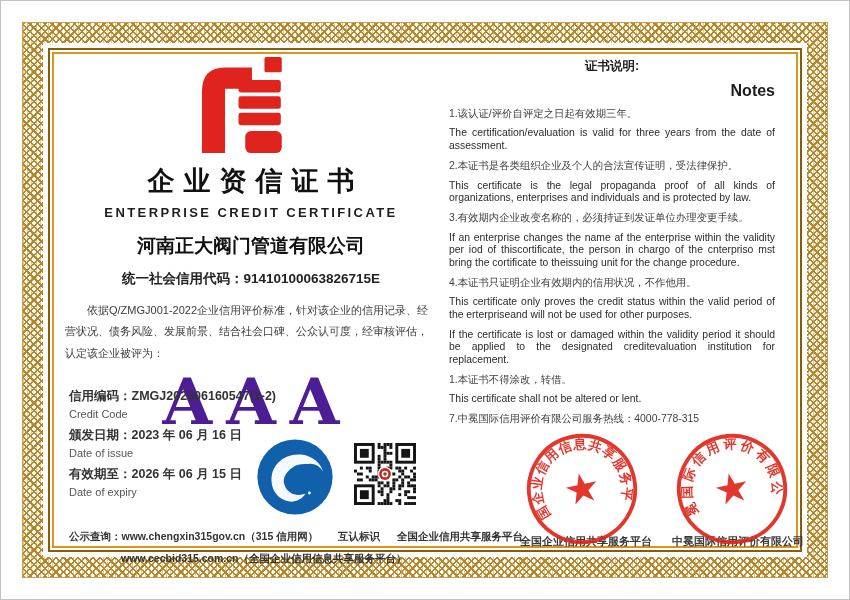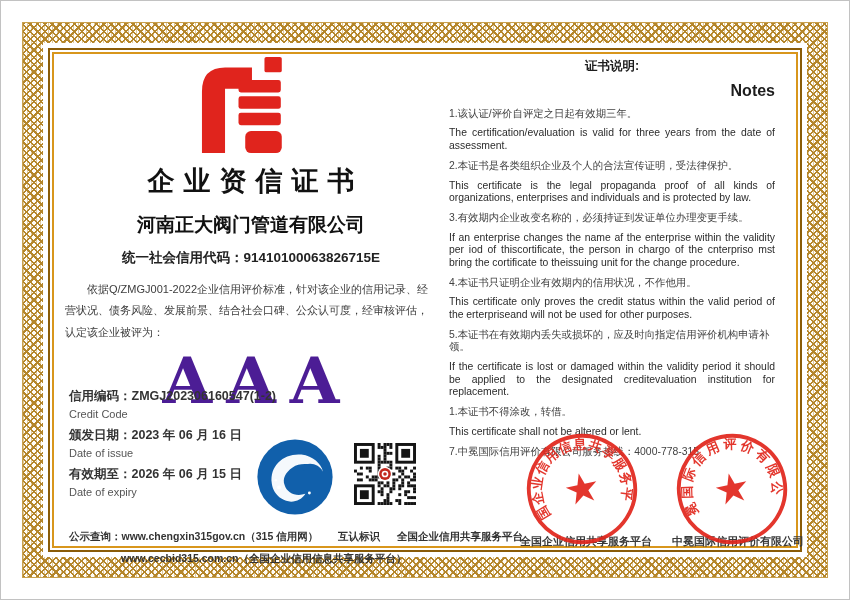--- a/index.html
+++ b/index.html
@@ -70,20 +70,21 @@
         <path d="M4,38 Q4,13 28,13 L56,13 L56,35 L28,35 L28,102 L4,102 Z" fill="#e0241d"></path>
         <rect x="69" y="2" width="18" height="16" rx="2" fill="#e0241d"></rect>
         <rect x="42" y="26" width="44" height="13" rx="2.5" fill="#e0241d"></rect>
         <rect x="42" y="43" width="44" height="13" rx="2.5" fill="#e0241d"></rect>
         <rect x="42" y="60" width="44" height="13" rx="2.5" fill="#e0241d"></rect>
         <rect x="49" y="79" width="38" height="23" rx="6" fill="#e0241d"></rect>
       </svg>
     </div>
 
     <h1 class="cert-title">企业资信证书</h1>
+    <div class="cert-subtitle">ENTERPRISE CREDIT CERTIFICATE</div>
     <div class="company">河南正大阀门管道有限公司</div>
     <div class="uscc">统一社会信用代码：91410100063826715E</div>
     <div class="statement">依据Q/ZMGJ001-2022企业信用评价标准，针对该企业的信用记录、经营状况、债务风险、发展前景、结合社会口碑、公众认可度，经审核评估，认定该企业被评为：</div>
     <div class="rating">AAA</div>
 
     <div class="info">
       <div class="zh">信用编码：ZMGJ202306160547(1-2)</div>
       <div class="en">Credit Code</div>
       <div class="zh">颁发日期：2023 年 06 月 16 日</div>
       <div class="en">Date of issue</div>
@@ -250,21 +251,20 @@
     <p class="notes-h-zh">证书说明:</p>
     <p class="notes-h-en">Notes</p>
     <p class="nz">1.该认证/评价自评定之日起有效期三年。</p>
     <p class="ne">The certification/evaluation is valid for three years from the date of assessment.</p>
     <p class="nz">2.本证书是各类组织企业及个人的合法宣传证明，受法律保护。</p>
     <p class="ne">This certificate is the legal propaganda proof of all kinds of organizations, enterprises and individuals and is protected by law.</p>
     <p class="nz">3.有效期内企业改变名称的，必须持证到发证单位办理变更手续。</p>
     <p class="ne">If an enterprise changes the name af the enterprise within the validity per iod of thiscortificate, the person in chargo of the cnterpriso mst bring the cortificate to theissuing unit for the change procedure.</p>
     <p class="nz">4.本证书只证明企业有效期内的信用状况，不作他用。</p>
     <p class="ne">This certificate only proves the credit status within the valid period of the erterpriseand will not be used for other purposes.</p>
-    <p class="nz">5.本证书在有效期内丢失或损坏的，应及时向指定信用评价机构申请补领。</p>
     <p class="ne">If the certificate is lost or damaged within the validity period it should be applied to the designated creditevaluation institution for replacement.</p>
     <p class="nz">1.本证书不得涂改，转借。</p>
     <p class="ne">This certificate shall not be altered or lent.</p>
     <p class="nz">7.中冕国际信用评价有限公司服务热线：4000-778-315</p>
   </div>
 
   <div class="seal seal-left">
     <svg viewBox="0 0 120 120" width="116" height="116">
       <defs>
           <path id="arc1" d="M23.6,81 A42,42 0 1 1 96.4,81" fill="none"></path>

